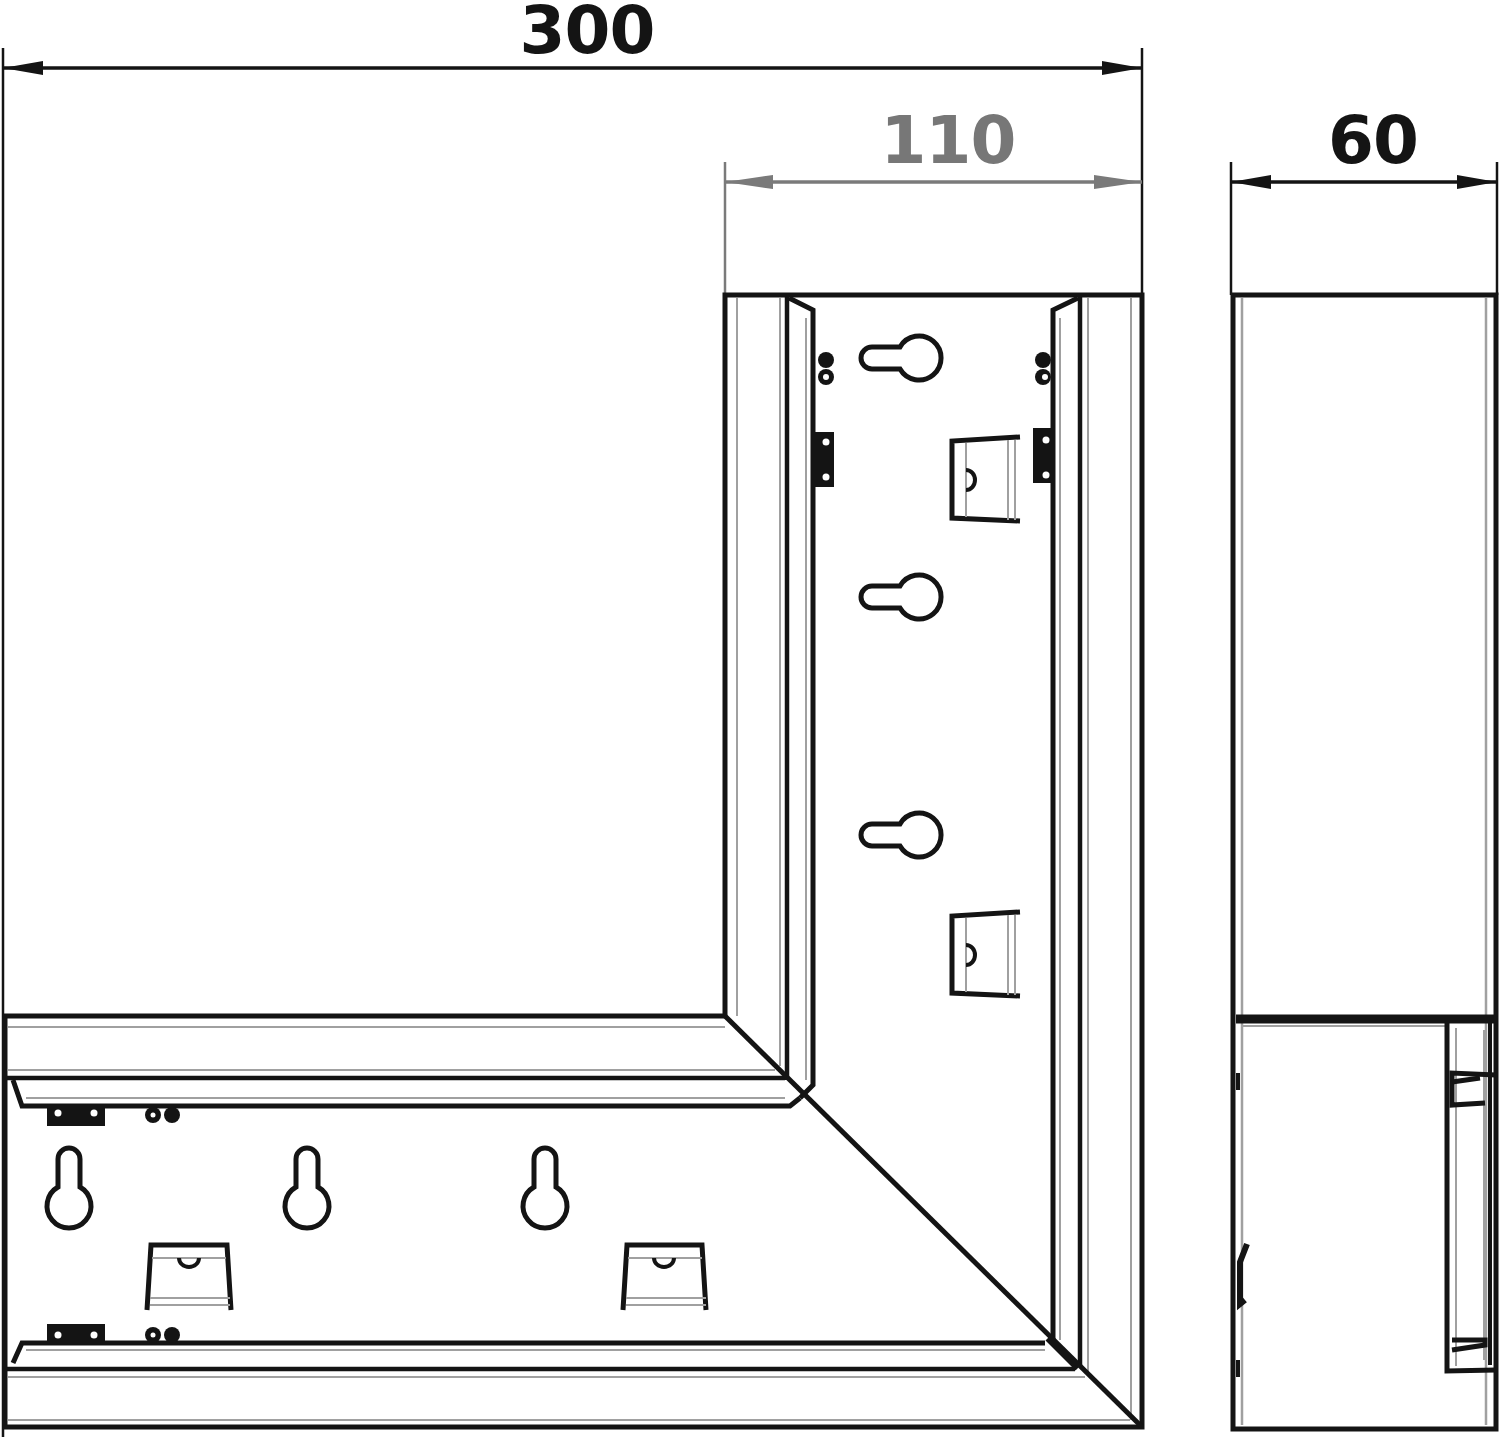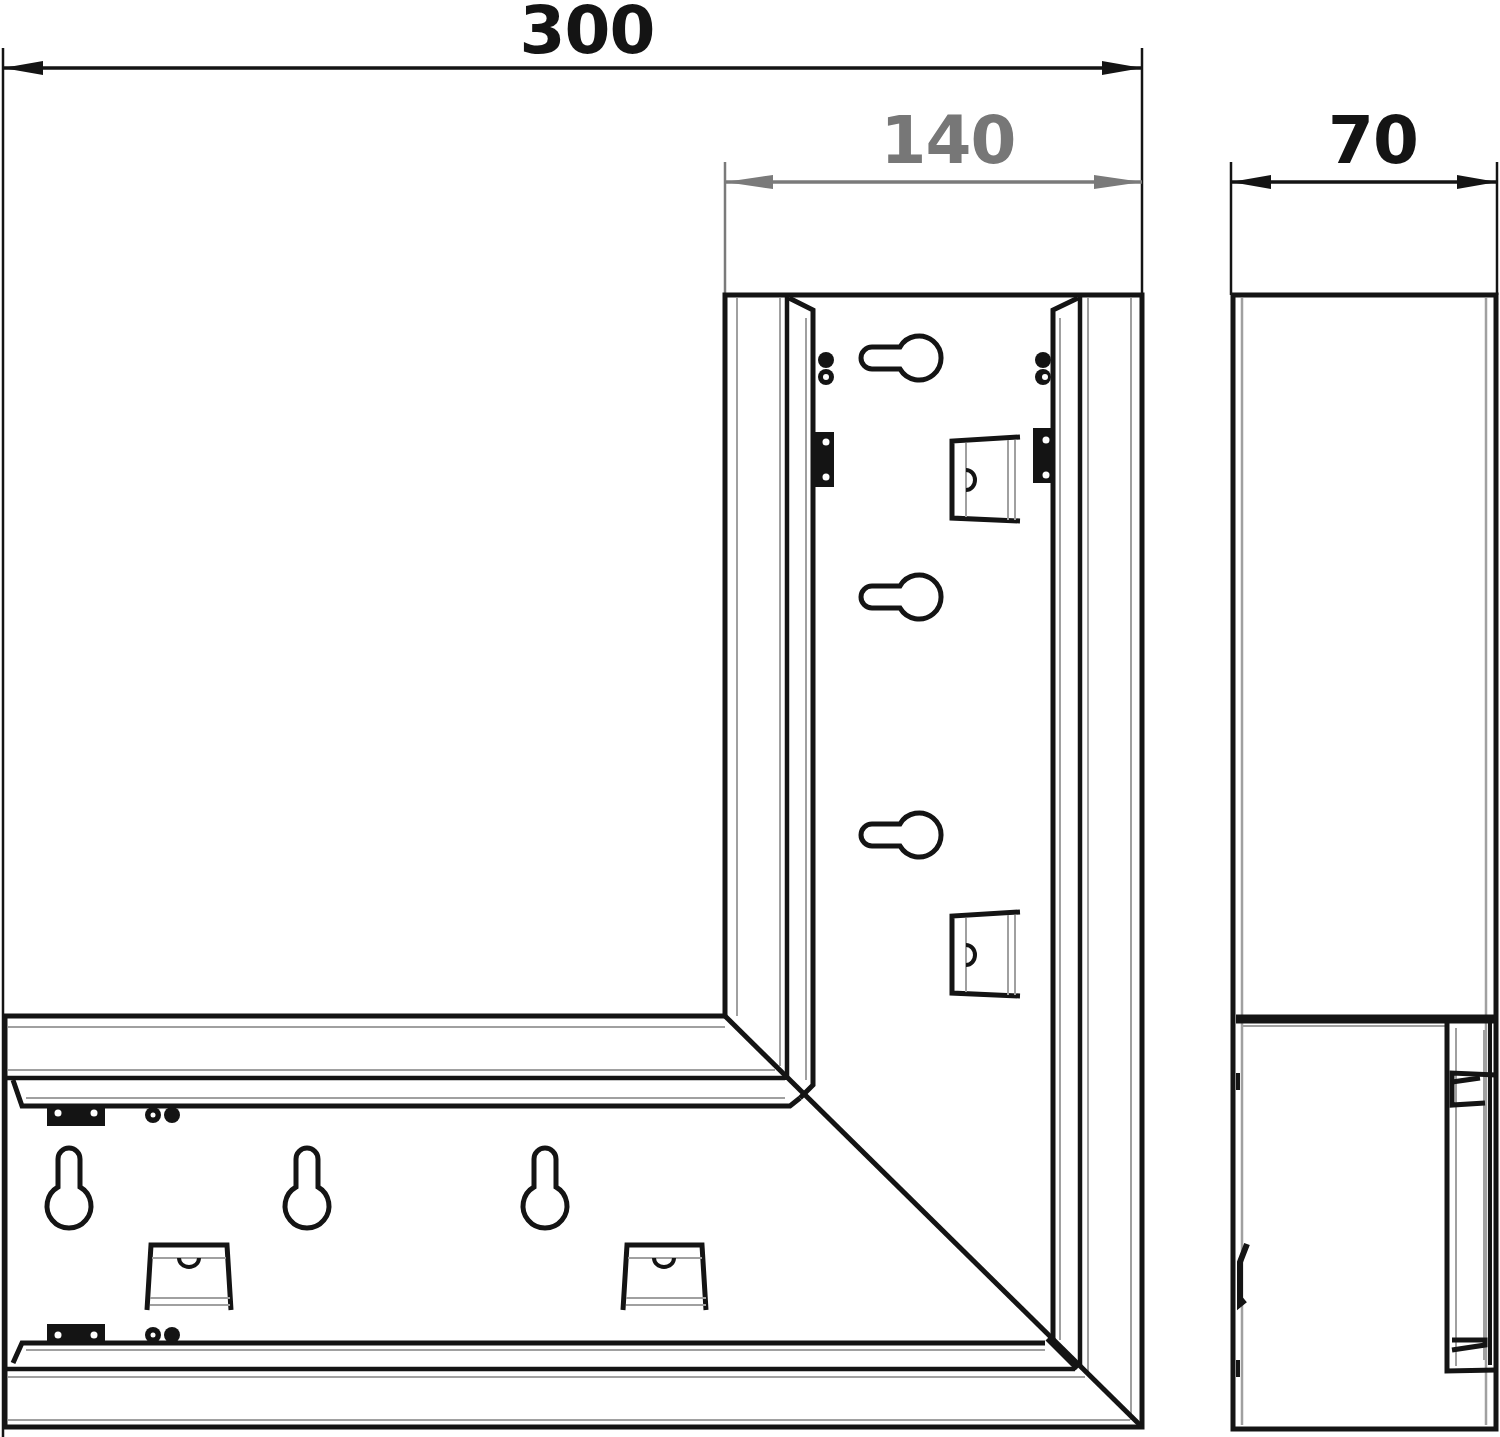--- a/index.html
+++ b/index.html
@@ -199,14 +199,14 @@
     <path class="k" stroke-width="5" d="M1452,1082 L1480,1078"></path>
     <path class="k" stroke-width="5" d="M1452,1340 L1485,1340 L1485,1345 L1452,1350"></path>
 
     <path class="k" stroke-width="6" d="M1247,1244 L1240,1262 L1240,1304 L1245,1300"></path>
     <path class="k" stroke-width="4" d="M1238,1073 L1238,1090"></path>
     <path class="k" stroke-width="4" d="M1238,1360 L1238,1377"></path>
   </g>
 </svg>
 
 <div class="dim-label dim-300">300</div>
-<div class="dim-label dim-110">140</div>
-<div class="dim-label dim-70">70</div>
+<div class="dim-label dim-110">110</div>
+<div class="dim-label dim-70">60</div>
 
 </body></html>

